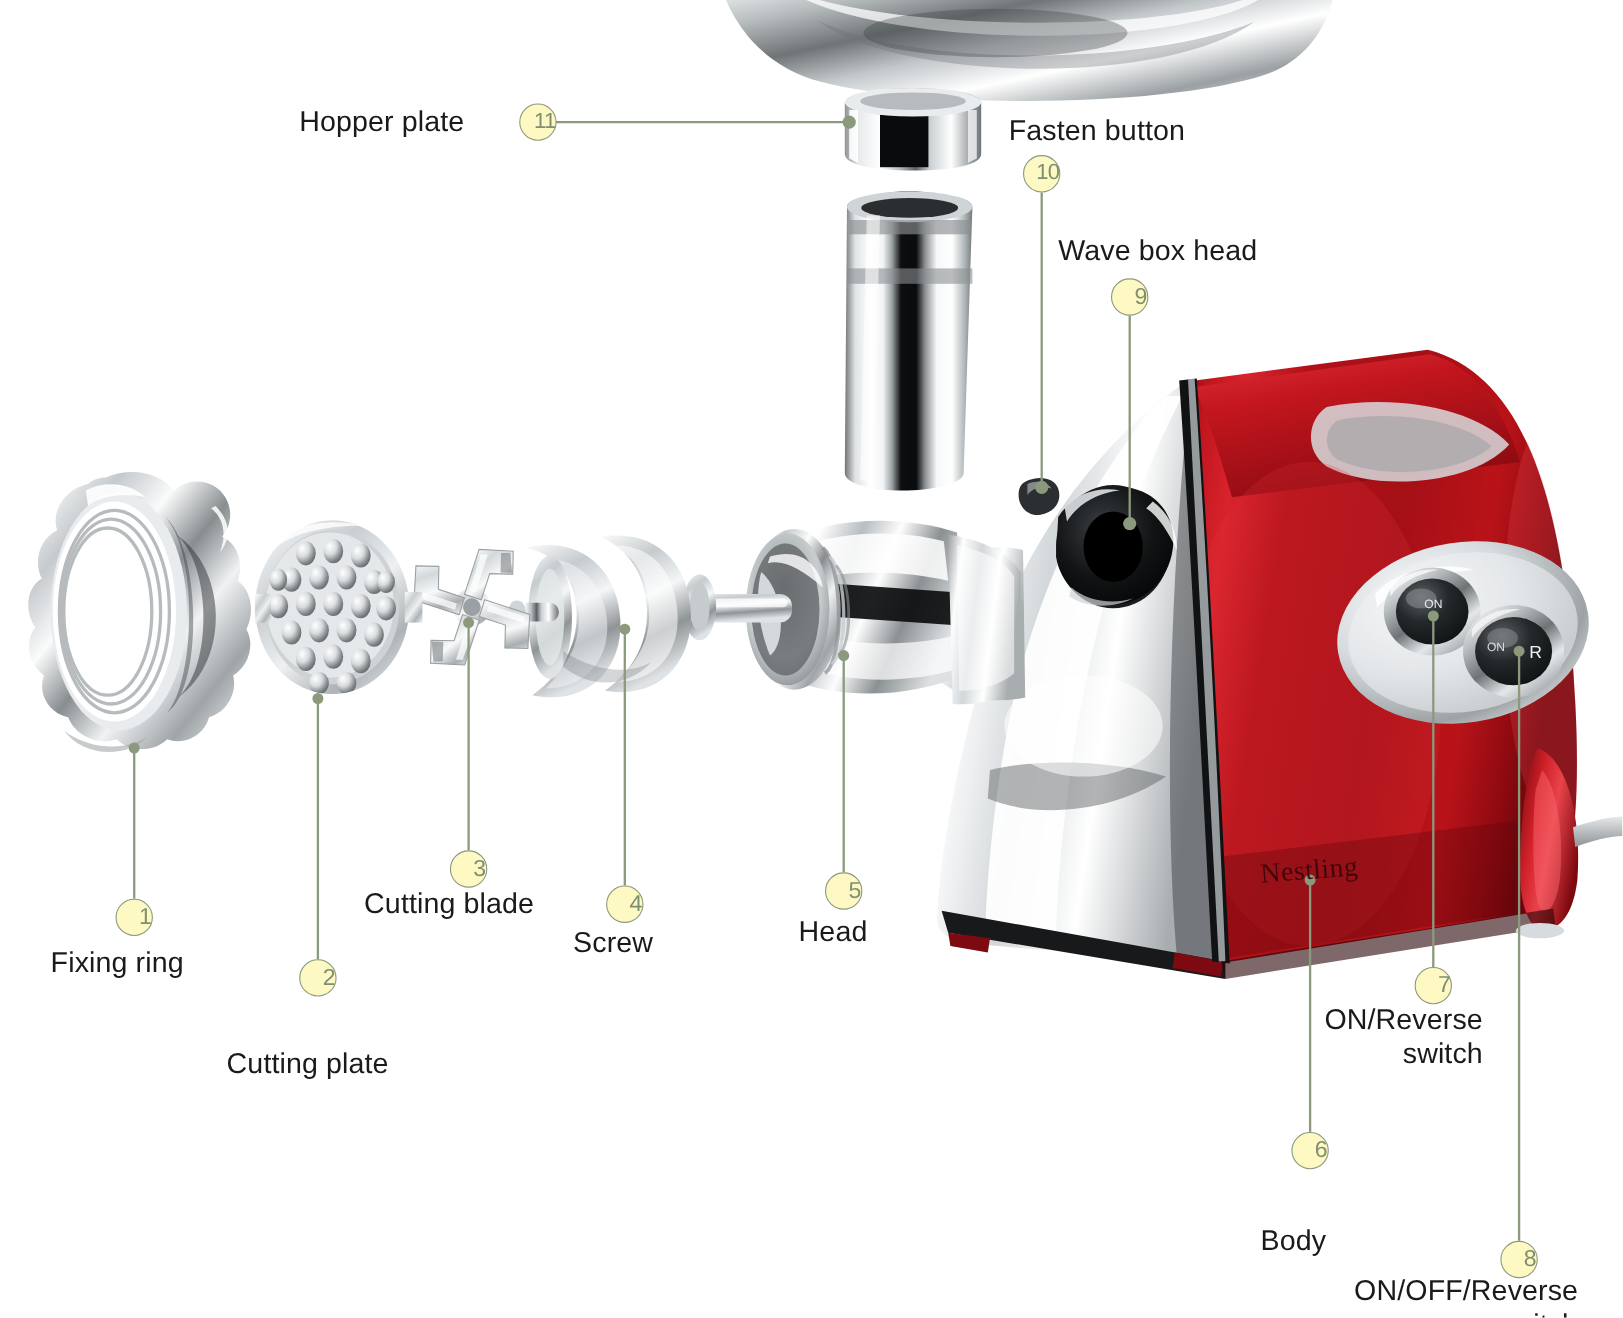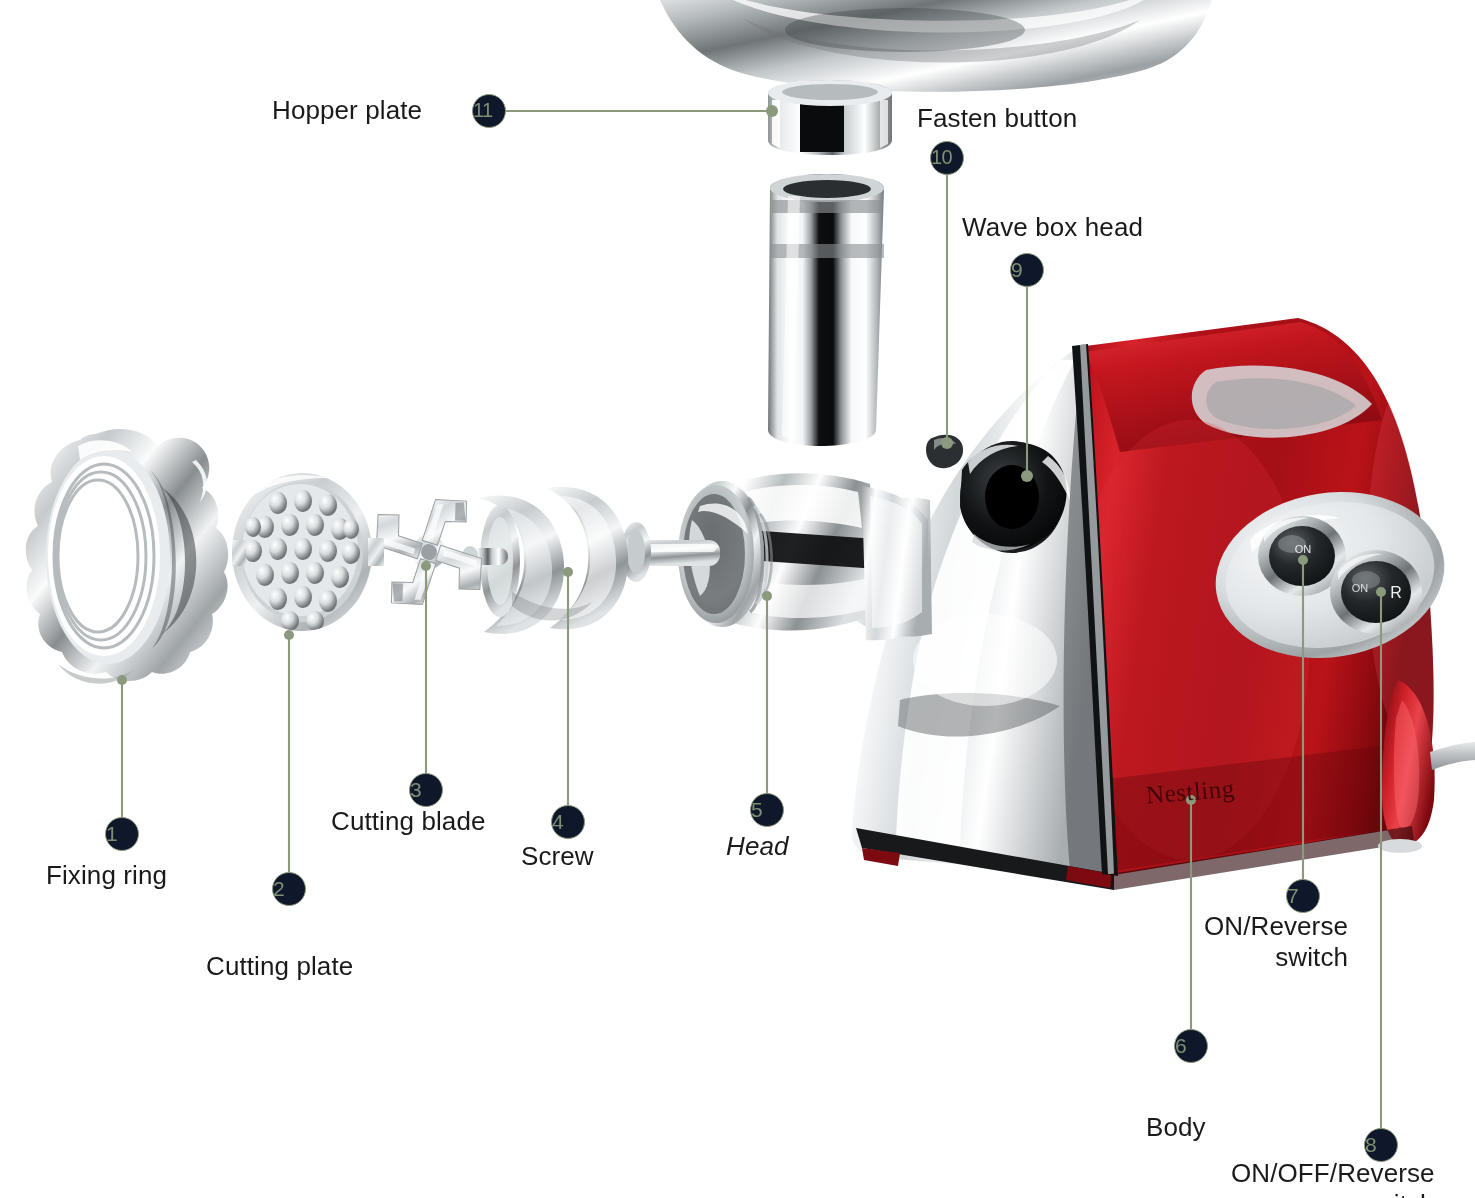--- a/index.html
+++ b/index.html
@@ -24,23 +24,23 @@
   }
   .lbl.c{text-align:right;}
   .num{
     position:absolute;
     width:34px;height:34px;
     border:1.6px solid #8b9a7d;
     border-radius:50%;
     color:#7f8f72;
     font-size:21px;
     line-height:31px;
-    text-align:left;
+    text-align:right;
     box-sizing:border-box;
-    background:#0f172a;
+    background:#fef9c3;
   }
   .num.two{font-size:20px;letter-spacing:-0.6px;}
 </style>
 </head>
 <body>
 
 <div id="stage">
 
   <svg id="art" viewBox="0 0 1475 1198" xmlns="http://www.w3.org/2000/svg">
     <defs>
@@ -536,21 +536,21 @@
   <div class="num" style="left:1364px;top:1128px;">8</div>
 
   <div class="lbl" style="left:272px;top:95px;">Hopper plate</div>
   <div class="lbl" style="left:907px;top:103px;margin-left:10px;">Fasten button</div>
   <div class="lbl" style="left:962px;top:212px;">Wave box head</div>
 
   <div class="lbl" style="left:46px;top:860px;">Fixing ring</div>
   <div class="lbl" style="left:206px;top:906px;margin-top:45px;">Cutting plate</div>
   <div class="lbl" style="left:331px;top:806px;">Cutting blade</div>
   <div class="lbl" style="left:521px;top:841px;">Screw</div>
-  <div class="lbl" style="left:726px;top:831px;font-style:italic;">Head</div>
+  <div class="lbl" style="left:726px;top:831px;">Head</div>
   <div class="lbl" style="left:1146px;top:1112px;">Body</div>
   <div class="lbl c" style="left:1204px;top:911px;">ON/Reverse
 switch</div>
   <div class="lbl c" style="left:1231px;top:1158px;">ON/OFF/Reverse
 switch</div>
 
   <div style="position:absolute;left:1146px;top:778px;font-family:'Liberation Serif','DejaVu Serif',serif;
               font-size:25px;color:#3a0609;letter-spacing:0.5px;transform:rotate(-4.5deg);opacity:0.92;">Nestling</div>
 
 </div>

